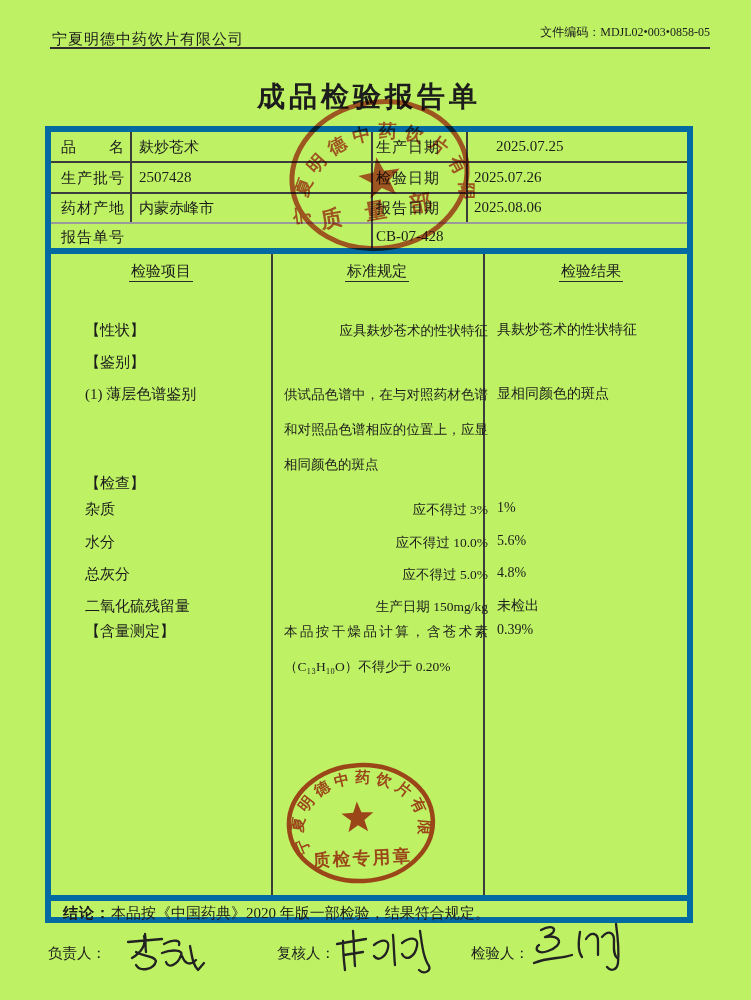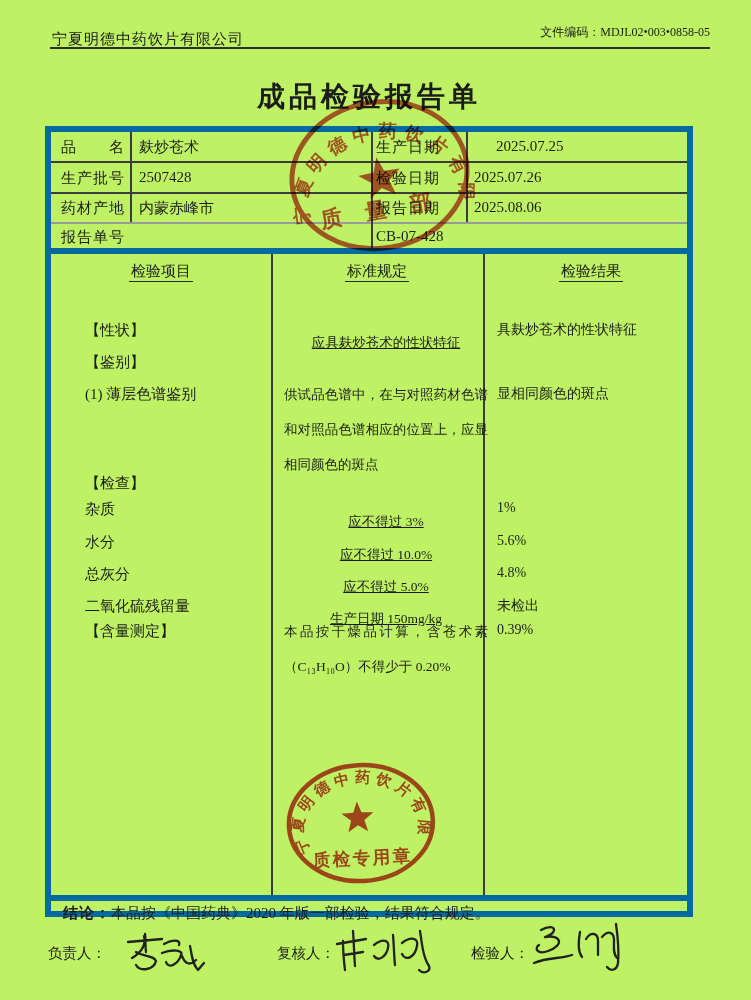--- a/index.html
+++ b/index.html
@@ -13,33 +13,33 @@
   .hdr-company{left:52px;top:30px;font-size:15px;letter-spacing:1px;}
   .hdr-code{right:41px;top:24px;font-size:12px;}
   .hdr-rule{left:50px;top:47px;width:660px;height:2px;background:#2f2f2f;}
   
   .title{left:45px;top:78px;width:648px;text-align:center;font-size:28px;
          font-weight:bold;letter-spacing:4px;}
   
   .box{border:6px solid #0369a1;box-sizing:border-box;}
   .info-box{left:45px;top:126px;width:648px;height:122px;border-bottom:none;}
   .ins-box{left:45px;top:248px;width:648px;height:647px;border-bottom:none;}
-  .concl-box{left:45px;top:895px;width:648px;height:22px;text-align:center;}
+  .concl-box{left:45px;top:895px;width:648px;height:28px;text-align:center;}
   .hl{position:absolute;left:0;width:100%;height:1.5px;background:#3c3c3c;}
   .hl.light{background:#9a9a9a;}
   .vl{position:absolute;top:0;width:1.5px;background:#3c3c3c;}
   .cell{position:absolute;font-size:15px;white-space:nowrap;}
   .lbl{letter-spacing:1px;}
   
   .col-head{position:absolute;top:8px;text-align:center;font-size:15px;}
   .col-head span{border-bottom:1px solid #2c2c2c;padding:0 2px 2px 2px;}
   .ins-item{position:absolute;left:10px;font-size:15px;white-space:nowrap;margin-left:24px;}
   .ins-std{position:absolute;left:233px;width:204px;font-size:13.5px;
            line-height:35px;text-align:justify;margin-top:-8px;}
-  .ins-std.single{line-height:20px;margin-top:12px;text-align:center;white-space:nowrap;text-decoration:underline;}
+  .ins-std.single{line-height:20px;margin-top:0;text-align:right;white-space:nowrap;}
   .ins-res{position:absolute;left:446px;width:195px;font-size:14px;white-space:nowrap;}
   
   .concl-box .txt{position:absolute;left:12px;top:3px;font-size:15px;white-space:nowrap;}
   .concl-box .txt b{letter-spacing:1px;}
   
   .sig-label{font-size:14.5px;}
   .sig{stroke:#222;stroke-width:2.3;fill:none;stroke-linecap:round;stroke-linejoin:round;}
   
   .stamp{mix-blend-mode:multiply;}
   .stamp-top{left:283px;top:96px;opacity:.82;transform:rotate(-10deg);}

